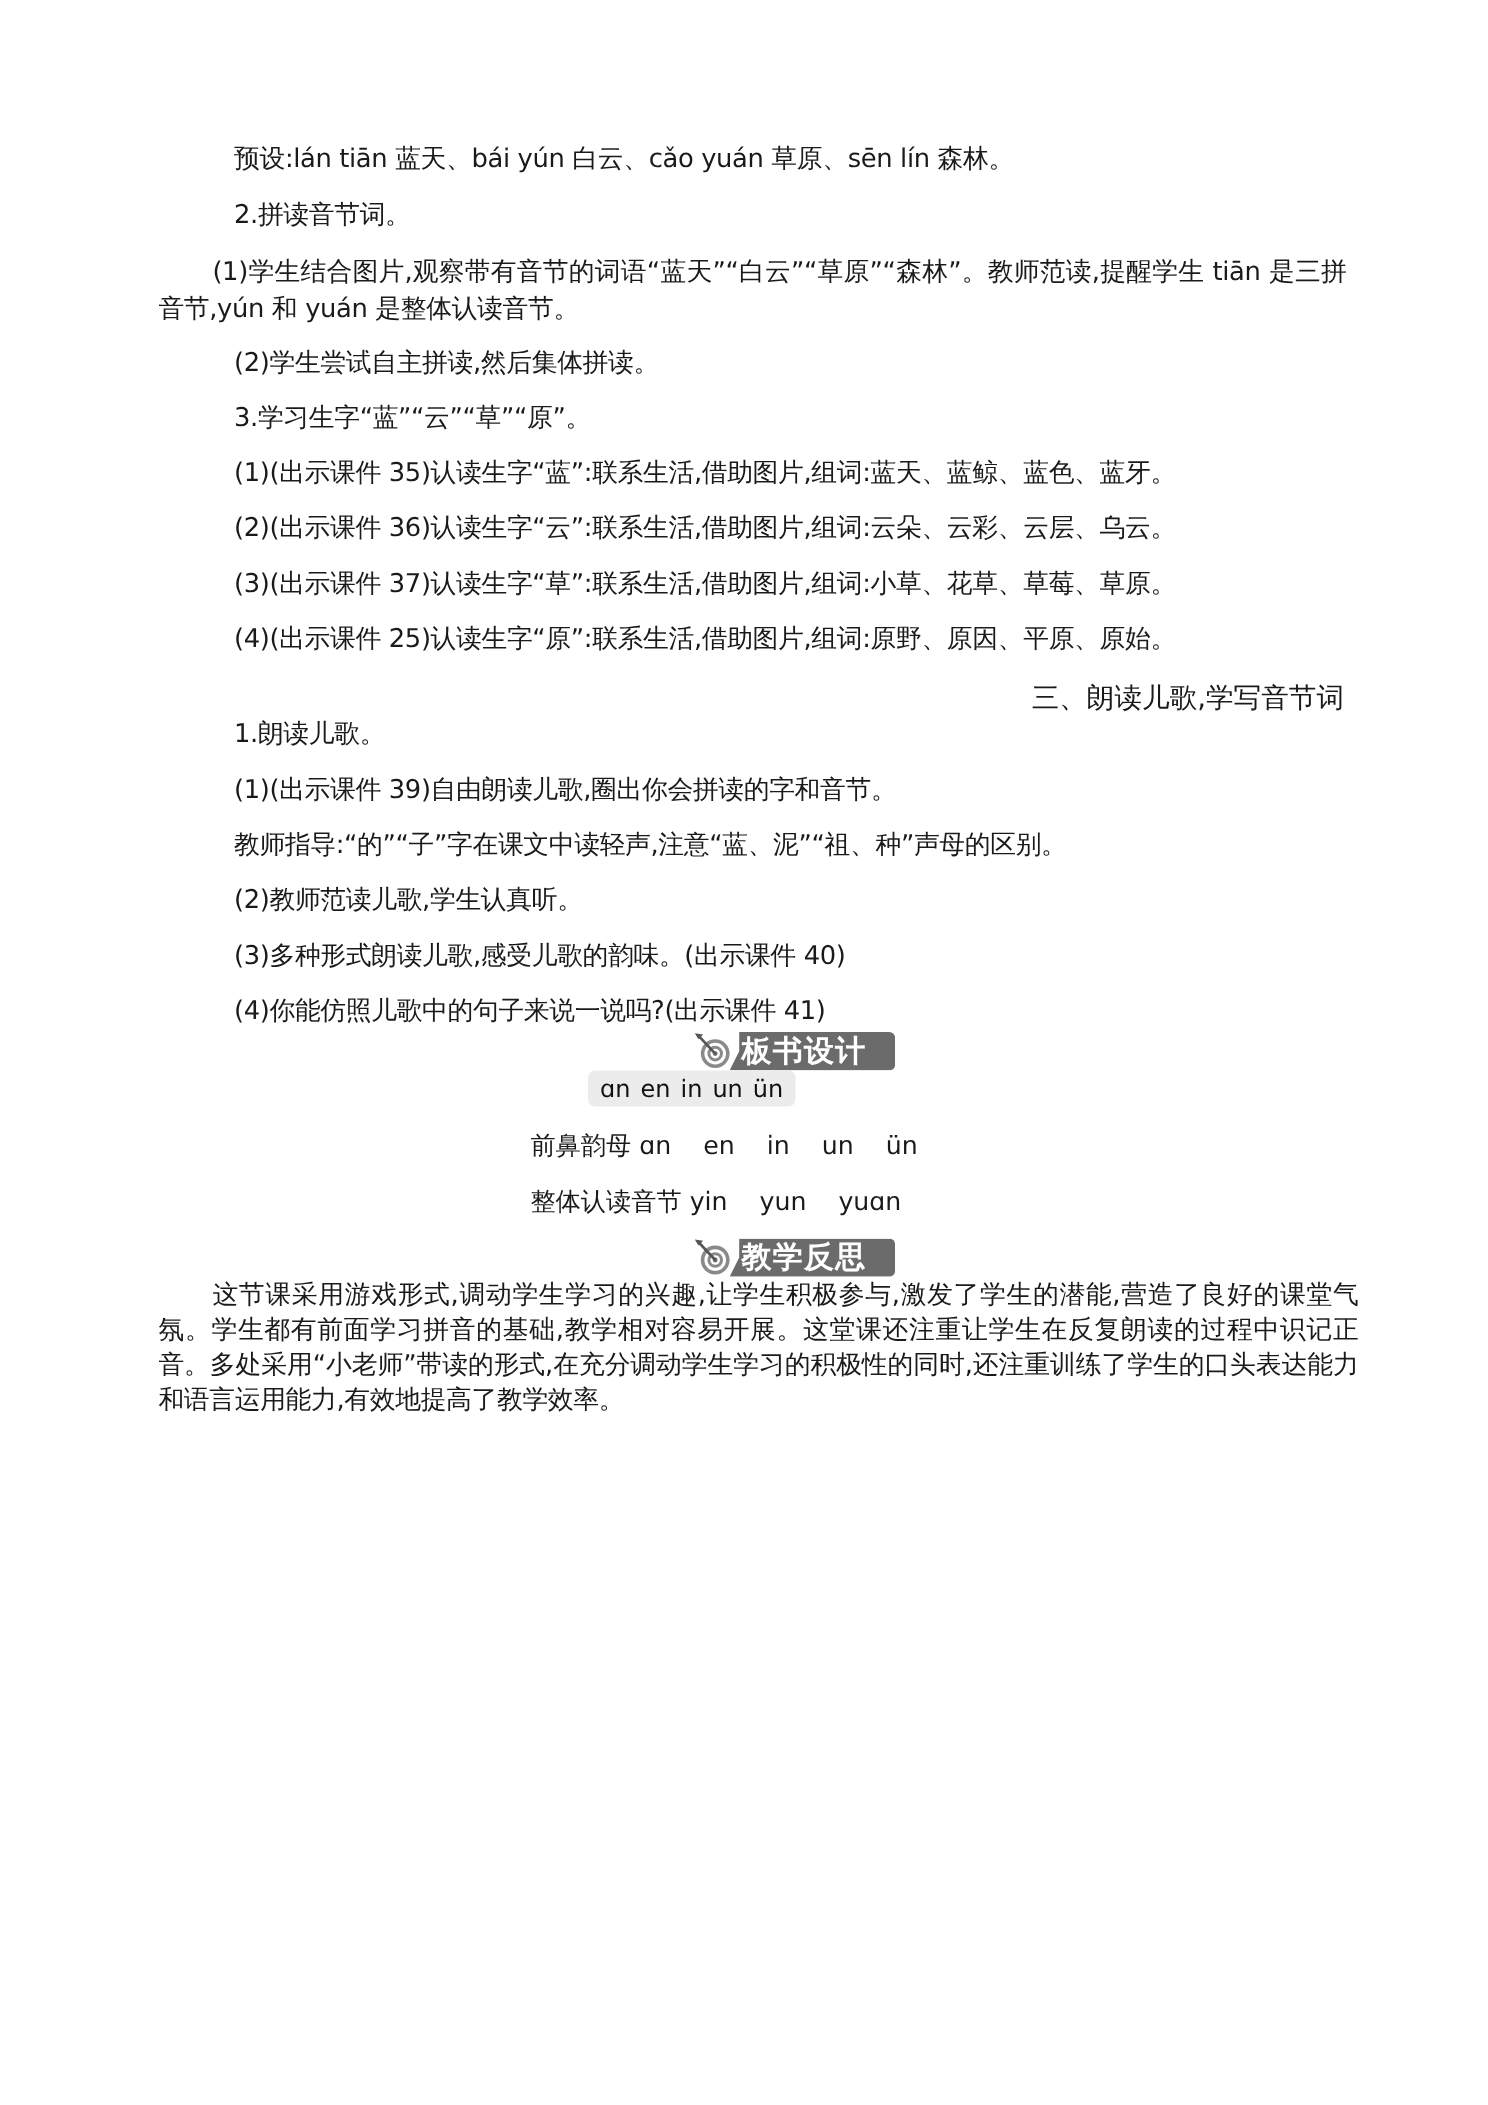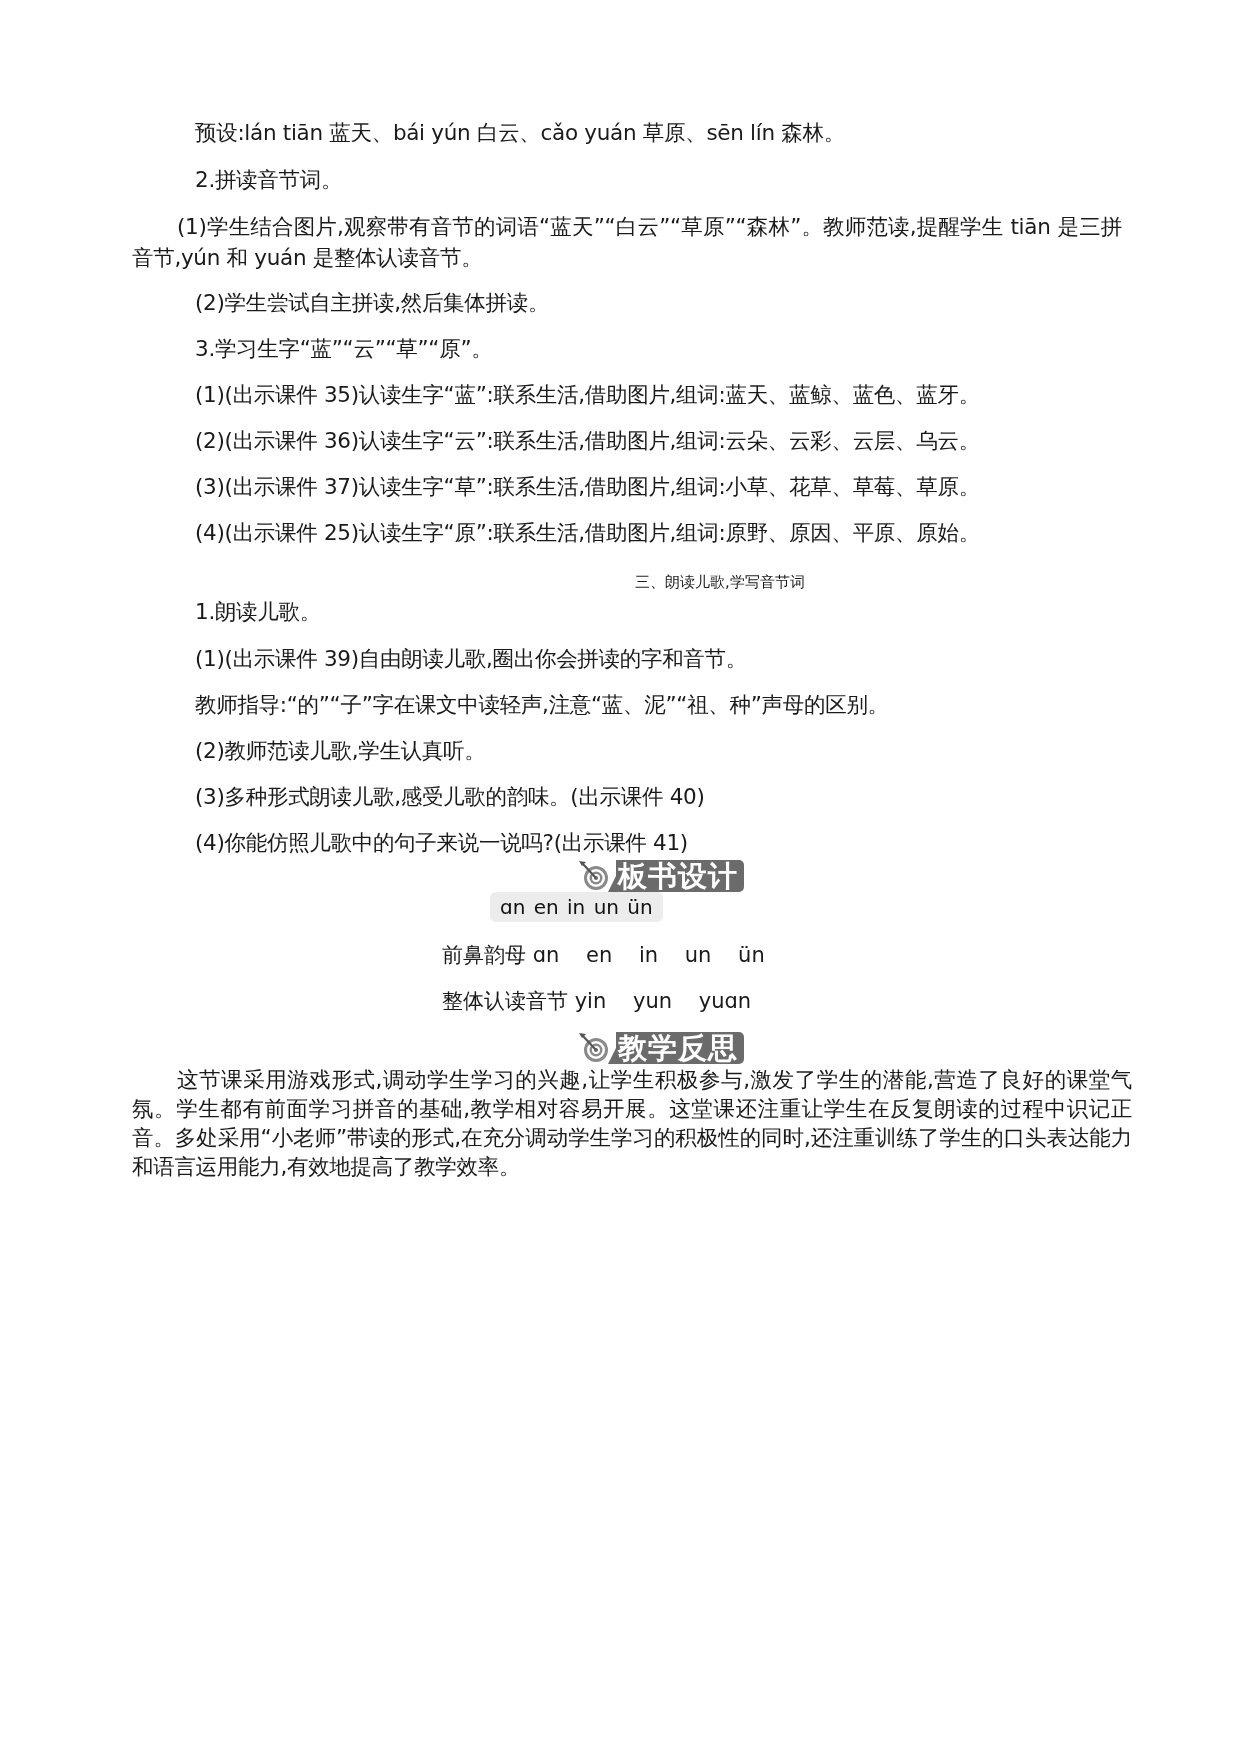--- a/index.html
+++ b/index.html
@@ -37,45 +37,45 @@
       font-size: 21.5px;
       line-height: 31px;
       text-indent: 45px;
       letter-spacing: -0.3px;
       text-align: justify;
     }
     .section-title {
       position: absolute;
       left: 0;
       width: 970px;
-      text-align: center;
-      font-size: 15px;
+      text-align: right;
+      font-size: 23px;
       line-height: 32px;
       padding-left: 170px;
       box-sizing: border-box;
     }
     .badge {
       position: absolute;
       display: flex;
       align-items: center;
     }
     .badge-icon {
       width: 34px;
       height: 32px;
       position: relative;
       margin-right: -4px;
       z-index: 2;
     }
     .badge-label {
       background: #6b6b6b;
       color: #ffffff;
-      font-size: 29px;
+      font-size: 25px;
       font-weight: bold;
       line-height: 32px;
-      padding: 0 6px 0 10px;
+      padding: 0 24px 0 10px;
       border-radius: 0 5px 5px 0;
       letter-spacing: 1px;
       clip-path: polygon(8px 0, 100% 0, 100% 100%, 0 100%, 8px 50%);
     }
     .pinyin-box {
       position: absolute;
       background: #ececec;
       border-radius: 6px;
       font-size: 20px;
       line-height: 30px;

